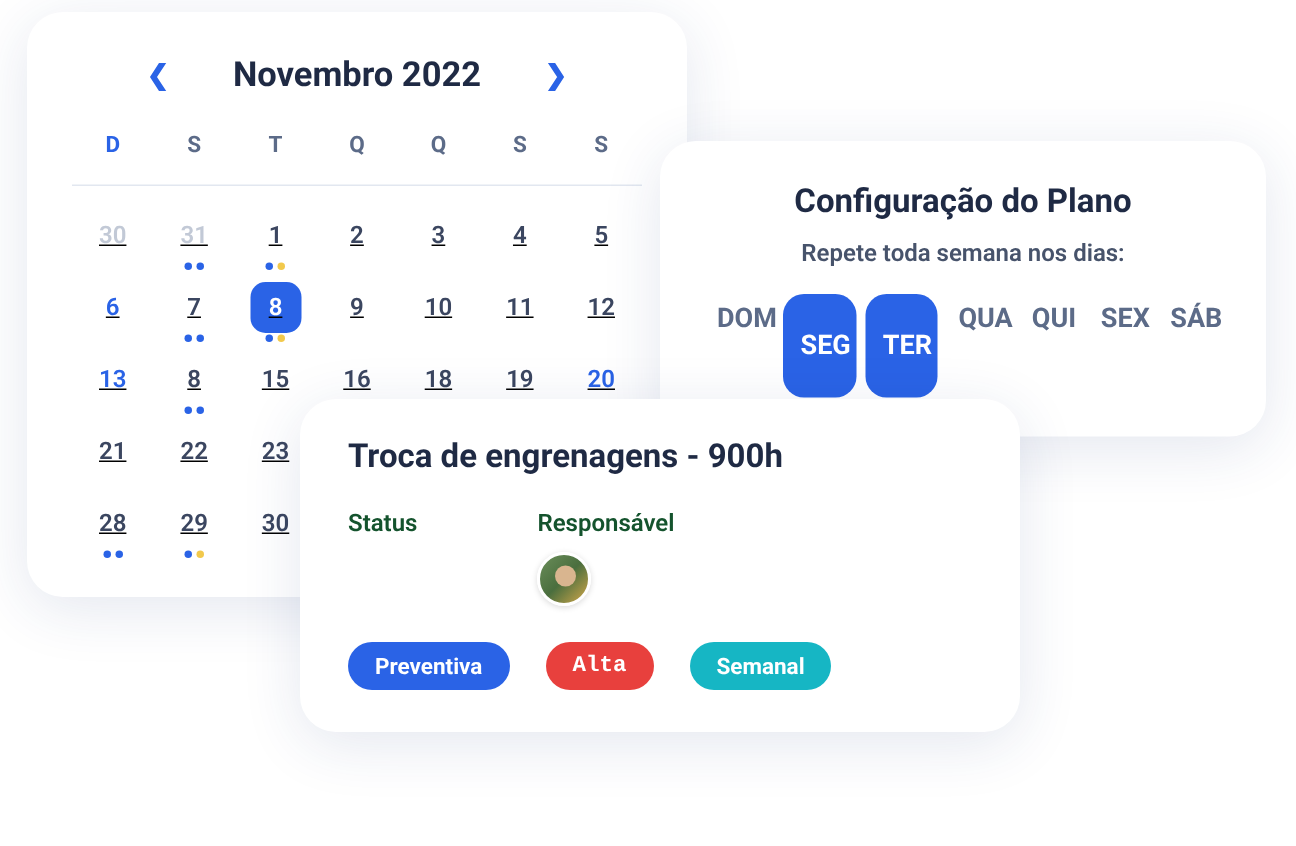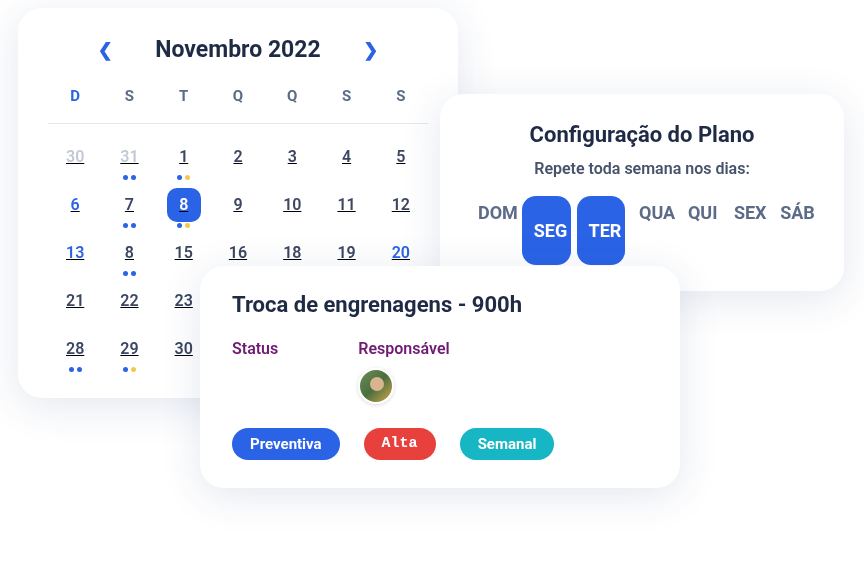--- a/index.html
+++ b/index.html
@@ -155,21 +155,21 @@
     margin-bottom: 22px;
   }
   .task-row {
     display: flex;
     gap: 80px;
     margin-bottom: 24px;
   }
   .task-col-label {
     font-size: 16px;
     font-weight: 600;
-    color: #701a75;
+    color: #14532d;
     margin-bottom: 10px;
   }
   .status-pill {
     display: inline-block;
     background: #d4f5dd;
     color: #1aa251;
     font-weight: 700;
     font-size: 16px;
     padding: 6px 18px;
     border-radius: 16px;

